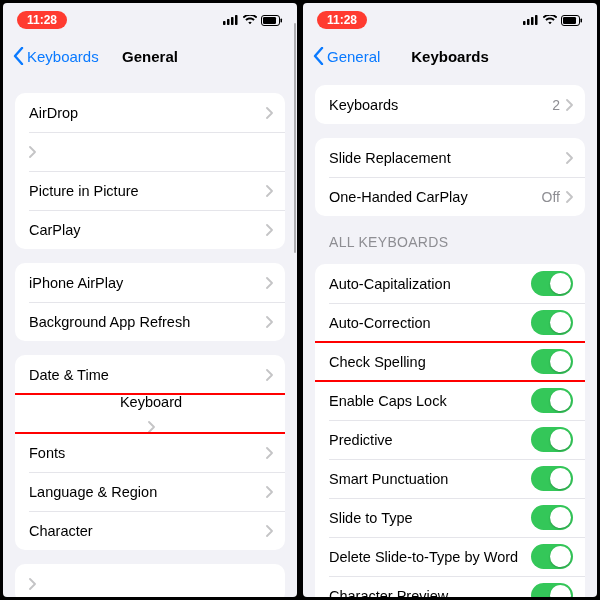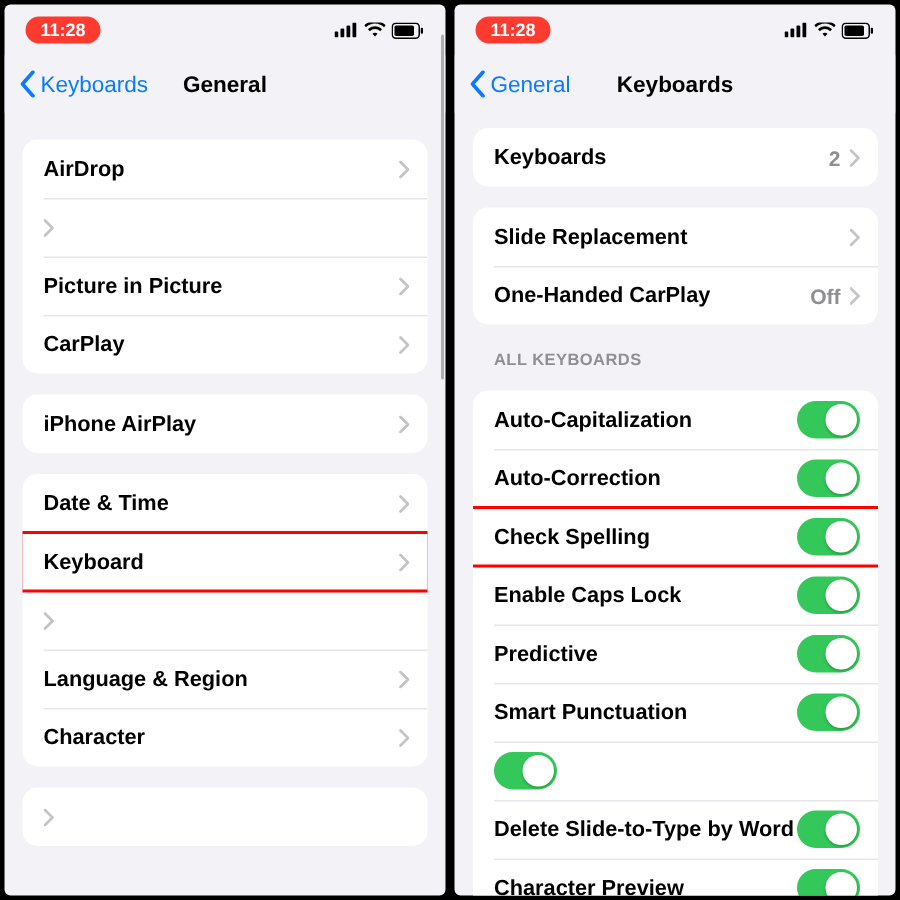--- a/index.html
+++ b/index.html
@@ -63,31 +63,30 @@
     font-size: 15px;
     font-weight: 600;
     color: #000;
     pointer-events: none;
   }
   
   .body {
     flex: 1;
     overflow-y: auto;
     padding: 4px 12px 28px 12px;
-    font-weight: bold;
   }
   .group {
     background: #fff;
     border-radius: 10px;
     margin: 14px 0 0 0;
     overflow: hidden;
   }
   .group:first-child { margin-top: 6px; }
   .section-header {
-    font-size: 11px;
+    font-size: 14px;
     color: #8e8e93;
     letter-spacing: 0.3px;
     text-transform: uppercase;
     margin: 18px 4px 4px 14px;
   }
   .row {
     display: flex;
     align-items: center;
     min-height: 39px;
     padding: 0 12px 0 14px;
@@ -212,40 +211,49 @@
       </div>
       <div class="group">
         <div class="row">
           <span class="label">iPhone AirPlay</span>
           <span class="chevron">
             <svg viewBox="0 0 7 12">
               <path d="M1 1l5 5-5 5" fill="none" stroke="#c4c4c6" stroke-width="1.8" stroke-linecap="round" stroke-linejoin="round"></path>
             </svg>
           </span>
         </div>
+        <div class="row">
+          <span class="label">Background App Refresh</span>
+          <span class="chevron">
+            <svg viewBox="0 0 7 12">
+              <path d="M1 1l5 5-5 5" fill="none" stroke="#c4c4c6" stroke-width="1.8" stroke-linecap="round" stroke-linejoin="round"></path>
+            </svg>
+          </span>
+        </div>
       </div>
       <div class="group">
         <div class="row">
           <span class="label">Date &amp; Time</span>
           <span class="chevron">
             <svg viewBox="0 0 7 12">
               <path d="M1 1l5 5-5 5" fill="none" stroke="#c4c4c6" stroke-width="1.8" stroke-linecap="round" stroke-linejoin="round"></path>
             </svg>
           </span>
         </div>
-        <div class="row" style="position: relative;">
+        <div class="row" style="position: relative; flex-direction: column;">
           <span class="label">Keyboard</span>
           <span class="chevron">
             <svg viewBox="0 0 7 12">
               <path d="M1 1l5 5-5 5" fill="none" stroke="#c4c4c6" stroke-width="1.8" stroke-linecap="round" stroke-linejoin="round"></path>
             </svg>
           </span>
           <div class="hl" style="inset: -1px -2px;"></div>
         </div>
         <div class="row">
+          <span class="label">Fonts</span>
           <span class="chevron">
             <svg viewBox="0 0 7 12">
               <path d="M1 1l5 5-5 5" fill="none" stroke="#c4c4c6" stroke-width="1.8" stroke-linecap="round" stroke-linejoin="round"></path>
             </svg>
           </span>
         </div>
         <div class="row">
           <span class="label">Language &amp; Region</span>
           <span class="chevron">
             <svg viewBox="0 0 7 12">
@@ -367,20 +375,21 @@
             <span class="knob"></span>
           </span>
         </div>
         <div class="row">
           <span class="label">Smart Punctuation</span>
           <span class="toggle">
             <span class="knob"></span>
           </span>
         </div>
         <div class="row">
+          <span class="label">Slide to Type</span>
           <span class="toggle">
             <span class="knob"></span>
           </span>
         </div>
         <div class="row">
           <span class="label">Delete Slide-to-Type by Word</span>
           <span class="toggle">
             <span class="knob"></span>
           </span>
         </div>

